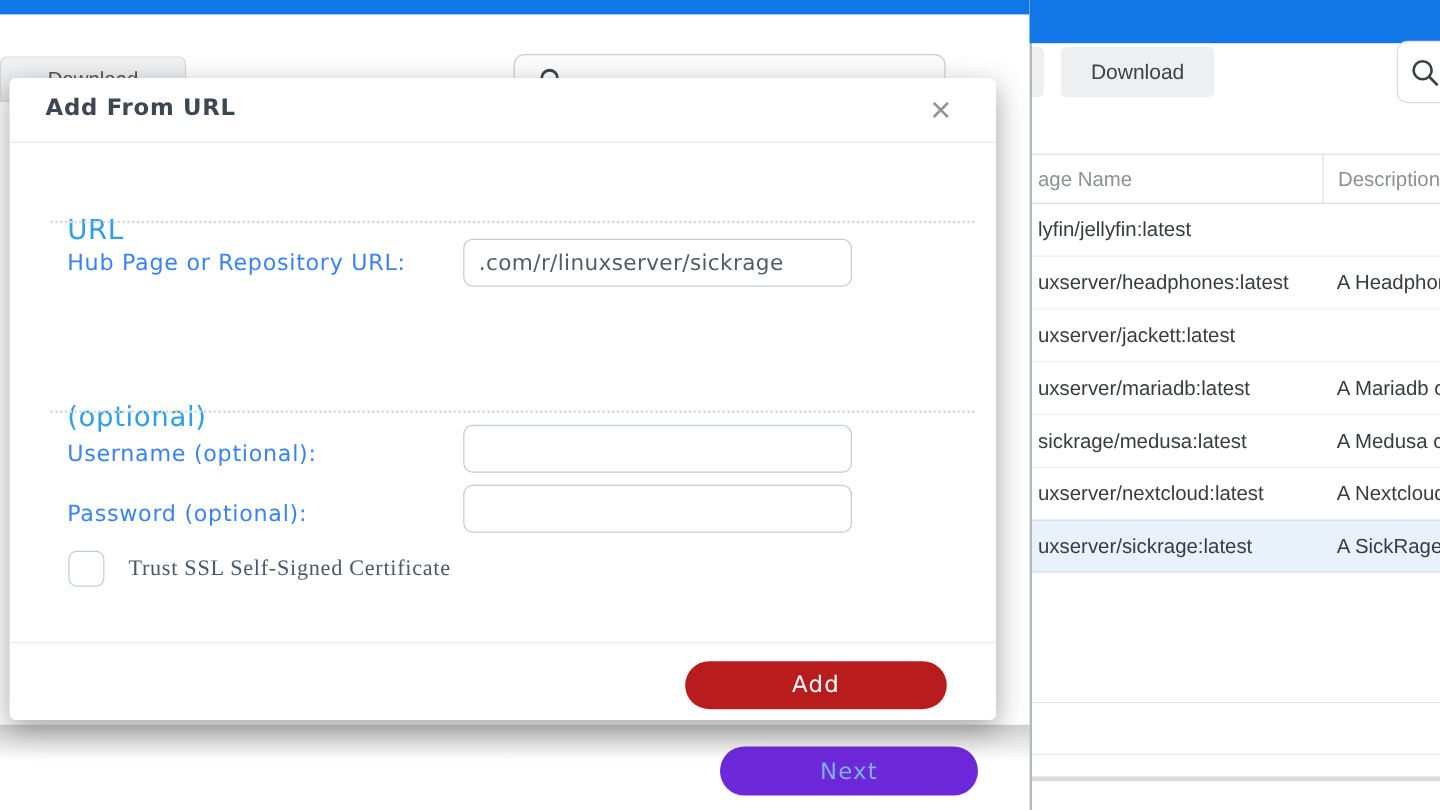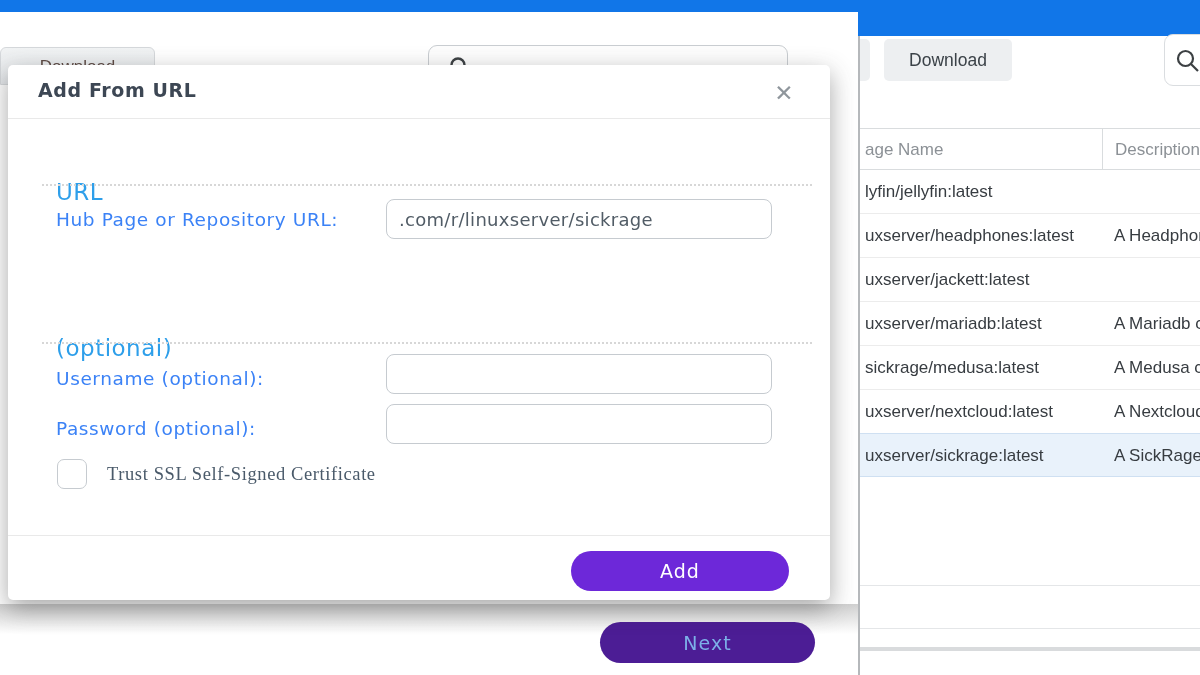--- a/index.html
+++ b/index.html
@@ -11,47 +11,47 @@
   .topbar-left { position:absolute; left:0; top:0; width:858px; height:12px; background:#1176e8; }
   .bg-tab { position:absolute; left:0; top:47px; width:155px; height:38px;
     background:linear-gradient(#f1f3f4,#e4e7ea); border:1px solid #d5d8db; border-radius:6px 6px 0 0;
     color:#5d4a44; font-size:17px; text-align:center; line-height:38px; overflow:hidden; }
   .bg-search { position:absolute; left:428px; top:45px; width:360px; height:42px;
     background:#fdfdfd; border:1px solid #c9cdd1; border-radius:9px; }
   .bg-search svg { position:absolute; left:20px; top:10px; }
   .win-shadow { position:absolute; left:0; top:604px; width:860px; height:30px;
     background:linear-gradient(rgba(120,120,120,.35), rgba(255,255,255,0)); }
   .next-btn { position:absolute; left:600px; top:622px; width:215px; height:41px;
-    background:#4c1d95; border:none; border-radius:21px; color:#7cb0e8;
+    background:#6d28d9; border:none; border-radius:21px; color:#7cb0e8;
     font-size:19px; letter-spacing:1px; font-family:"DejaVu Sans", sans-serif; }
 
   
   .dialog { position:absolute; left:8px; top:65px; width:822px; height:535px; background:#fff;
     border-radius:5px; box-shadow:0 8px 24px rgba(60,60,60,.45);
     font-family:"DejaVu Sans", sans-serif; color:#4a5a6a; }
   .dlg-title { position:absolute; left:30px; top:14px; font-size:19px; font-weight:bold;
     color:#3d4754; letter-spacing:.6px; }
   .dlg-close { position:absolute; left:760px; top:12px; width:32px; height:32px; color:#8f969c;
     font-size:23px; line-height:32px; text-align:center; cursor:pointer; }
   .dlg-hr { position:absolute; left:0; top:53px; width:822px; border-top:1px solid #e9e9e9; }
   .sec-head { position:absolute; left:48px; font-size:23px; color:#2e9fea; letter-spacing:.5px;margin-top:32px; }
   .dotted { position:absolute; left:34px; width:770px; border-top:2px dotted #d7d7d7; }
   .fld-label { position:absolute; left:48px; font-size:18.5px; letter-spacing:.6px;
     color:#3b82f6; width:310px; line-height:31px; }
-  .fld-input { position:absolute; left:378px; width:386px; height:40px;
+  .fld-input { position:absolute; left:378px; width:324px; height:40px;
     border:1px solid #c6cbd0; border-radius:8px; font-size:18px; color:#515c66;
     font-family:"DejaVu Sans", sans-serif; padding:0 12px; letter-spacing:.3px; background:#fff; }
   .checkbox { position:absolute; left:49px; top:394px; width:30px; height:30px;
     border:1px solid #c6cbd0; border-radius:7px; background:#fff; }
   .cb-label { position:absolute; left:99px; top:399px; font-size:18.5px; letter-spacing:.6px; color:#4a5a6a;font-family:Liberation Serif, serif; }
   .dlg-footer-hr { position:absolute; left:0; top:470px; width:822px; border-top:1px solid #e9e9e9; }
   .btn { position:absolute; top:486px; height:40px; border:none; border-radius:20px;
     font-size:19px; letter-spacing:1px; font-family:"DejaVu Sans", sans-serif; cursor:pointer; }
   .btn-cancel { left:373px; width:176px; background:#eceeef; color:#4b5560; }
-  .btn-add { left:563px; width:218px; background:#6d28d9; color:#fff; }
+  .btn-add { left:563px; width:218px; background:#b91c1c; color:#fff; }
 
   
   .rpane { position:absolute; left:858px; top:0; width:342px; height:675px; background:#fff;
     border-left:2px solid #b5b8bb; }
   .topbar-right { position:absolute; left:-2px; top:0; width:344px; height:36px; background:#1176e8; }
   .r-btn-sliver { position:absolute; left:0; top:39px; width:10px; height:42px;
     background:#edeff1; border-radius:0 5px 5px 0; }
   .r-download { position:absolute; left:24px; top:39px; width:128px; height:42px;
     background:#edeff1; border:none; border-radius:5px; font-size:17.5px; color:#3b4248;
     font-family:"Liberation Sans", sans-serif; cursor:pointer; }

